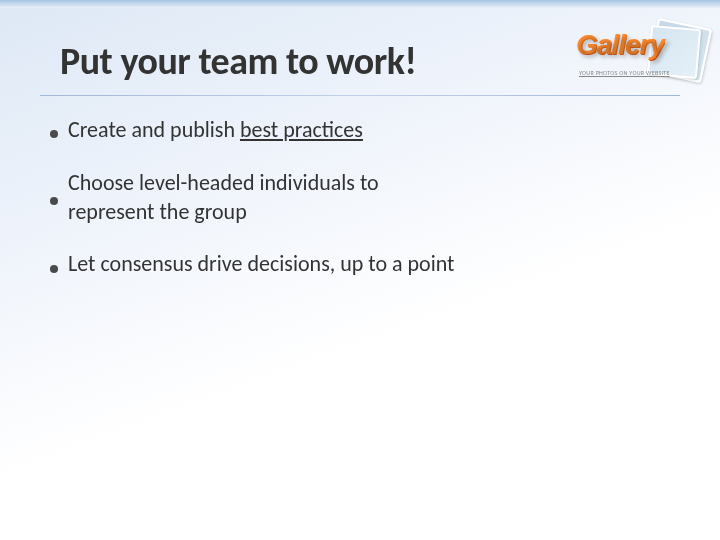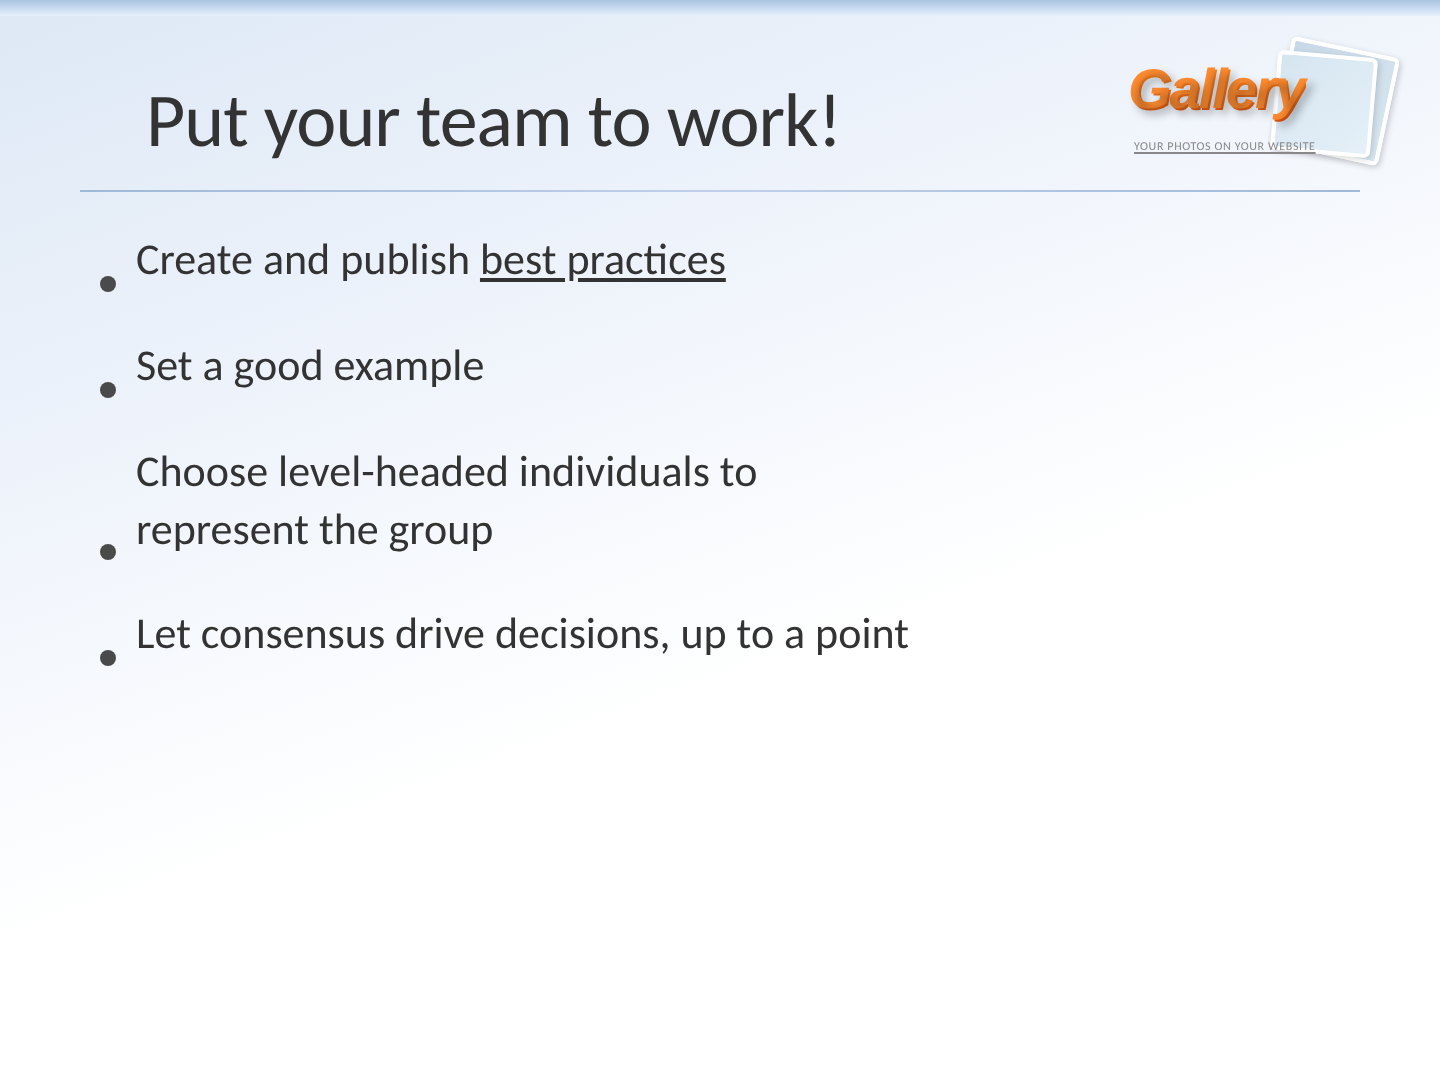--- a/index.html
+++ b/index.html
@@ -40,21 +40,21 @@
       left: 40px;
       right: 40px;
       height: 1px;
       background: linear-gradient(to right, #a0b8d8, #c0d0e8, #a0b8d8);
     }
 
     
     .logo-area {
       position: absolute;
       top: 10px;
-      right: 20px;
+      right: 8px;
       width: 140px;
       height: 80px;
       display: flex;
       align-items: center;
       justify-content: center;
     }
 
     .gallery-logo {
       position: relative;
       width: 130px;
@@ -115,24 +115,24 @@
       color: #888;
       letter-spacing: 0.3px;
       white-space: nowrap;
       text-decoration: underline;
     }
 
     
     .slide-title {
       position: absolute;
       top: 38px;
-      left: 73px;
+      left: 60px;
       right: 170px;
       font-size: 38px;
-      font-weight: normal;
+      font-weight: bold;
       color: #333333;
       font-family: 'Trebuchet MS', 'Calibri', Arial, sans-serif;
       letter-spacing: -0.5px;
     }
 
     
     .content-area {
       position: absolute;
       top: 115px;
       left: 40px;
@@ -141,21 +141,21 @@
     }
 
     .bullet-list {
       list-style: none;
       padding: 0;
       margin: 0;
     }
 
     .bullet-item {
       display: flex;
-      align-items: flex-end;
+      align-items: center;
       margin-bottom: 22px;
       font-size: 22px;
       color: #333333;
       font-family: 'Calibri', 'Trebuchet MS', Arial, sans-serif;
       line-height: 1.35;
     }
 
     .bullet-dot {
       width: 28px;
       min-width: 28px;
@@ -211,24 +211,20 @@
   <div class="content-area">
     <ul class="bullet-list">
 
       <li class="bullet-item">
         <span class="bullet-dot"></span>
         <span class="bullet-text">
           Create and publish <span class="underline-text">best practices</span>
         </span>
       </li>
 
-      <li class="bullet-item">
-        <span class="bullet-dot"></span>
-        <span class="bullet-text">Set a good example</span>
-      </li>
 
       <li class="bullet-item last-bullet">
         <span class="bullet-dot"></span>
         <span class="bullet-text">Choose level-headed individuals to<br>represent the group</span>
       </li>
 
       <li class="bullet-item">
         <span class="bullet-dot"></span>
         <span class="bullet-text">Let consensus drive decisions, up to a point</span>
       </li>

